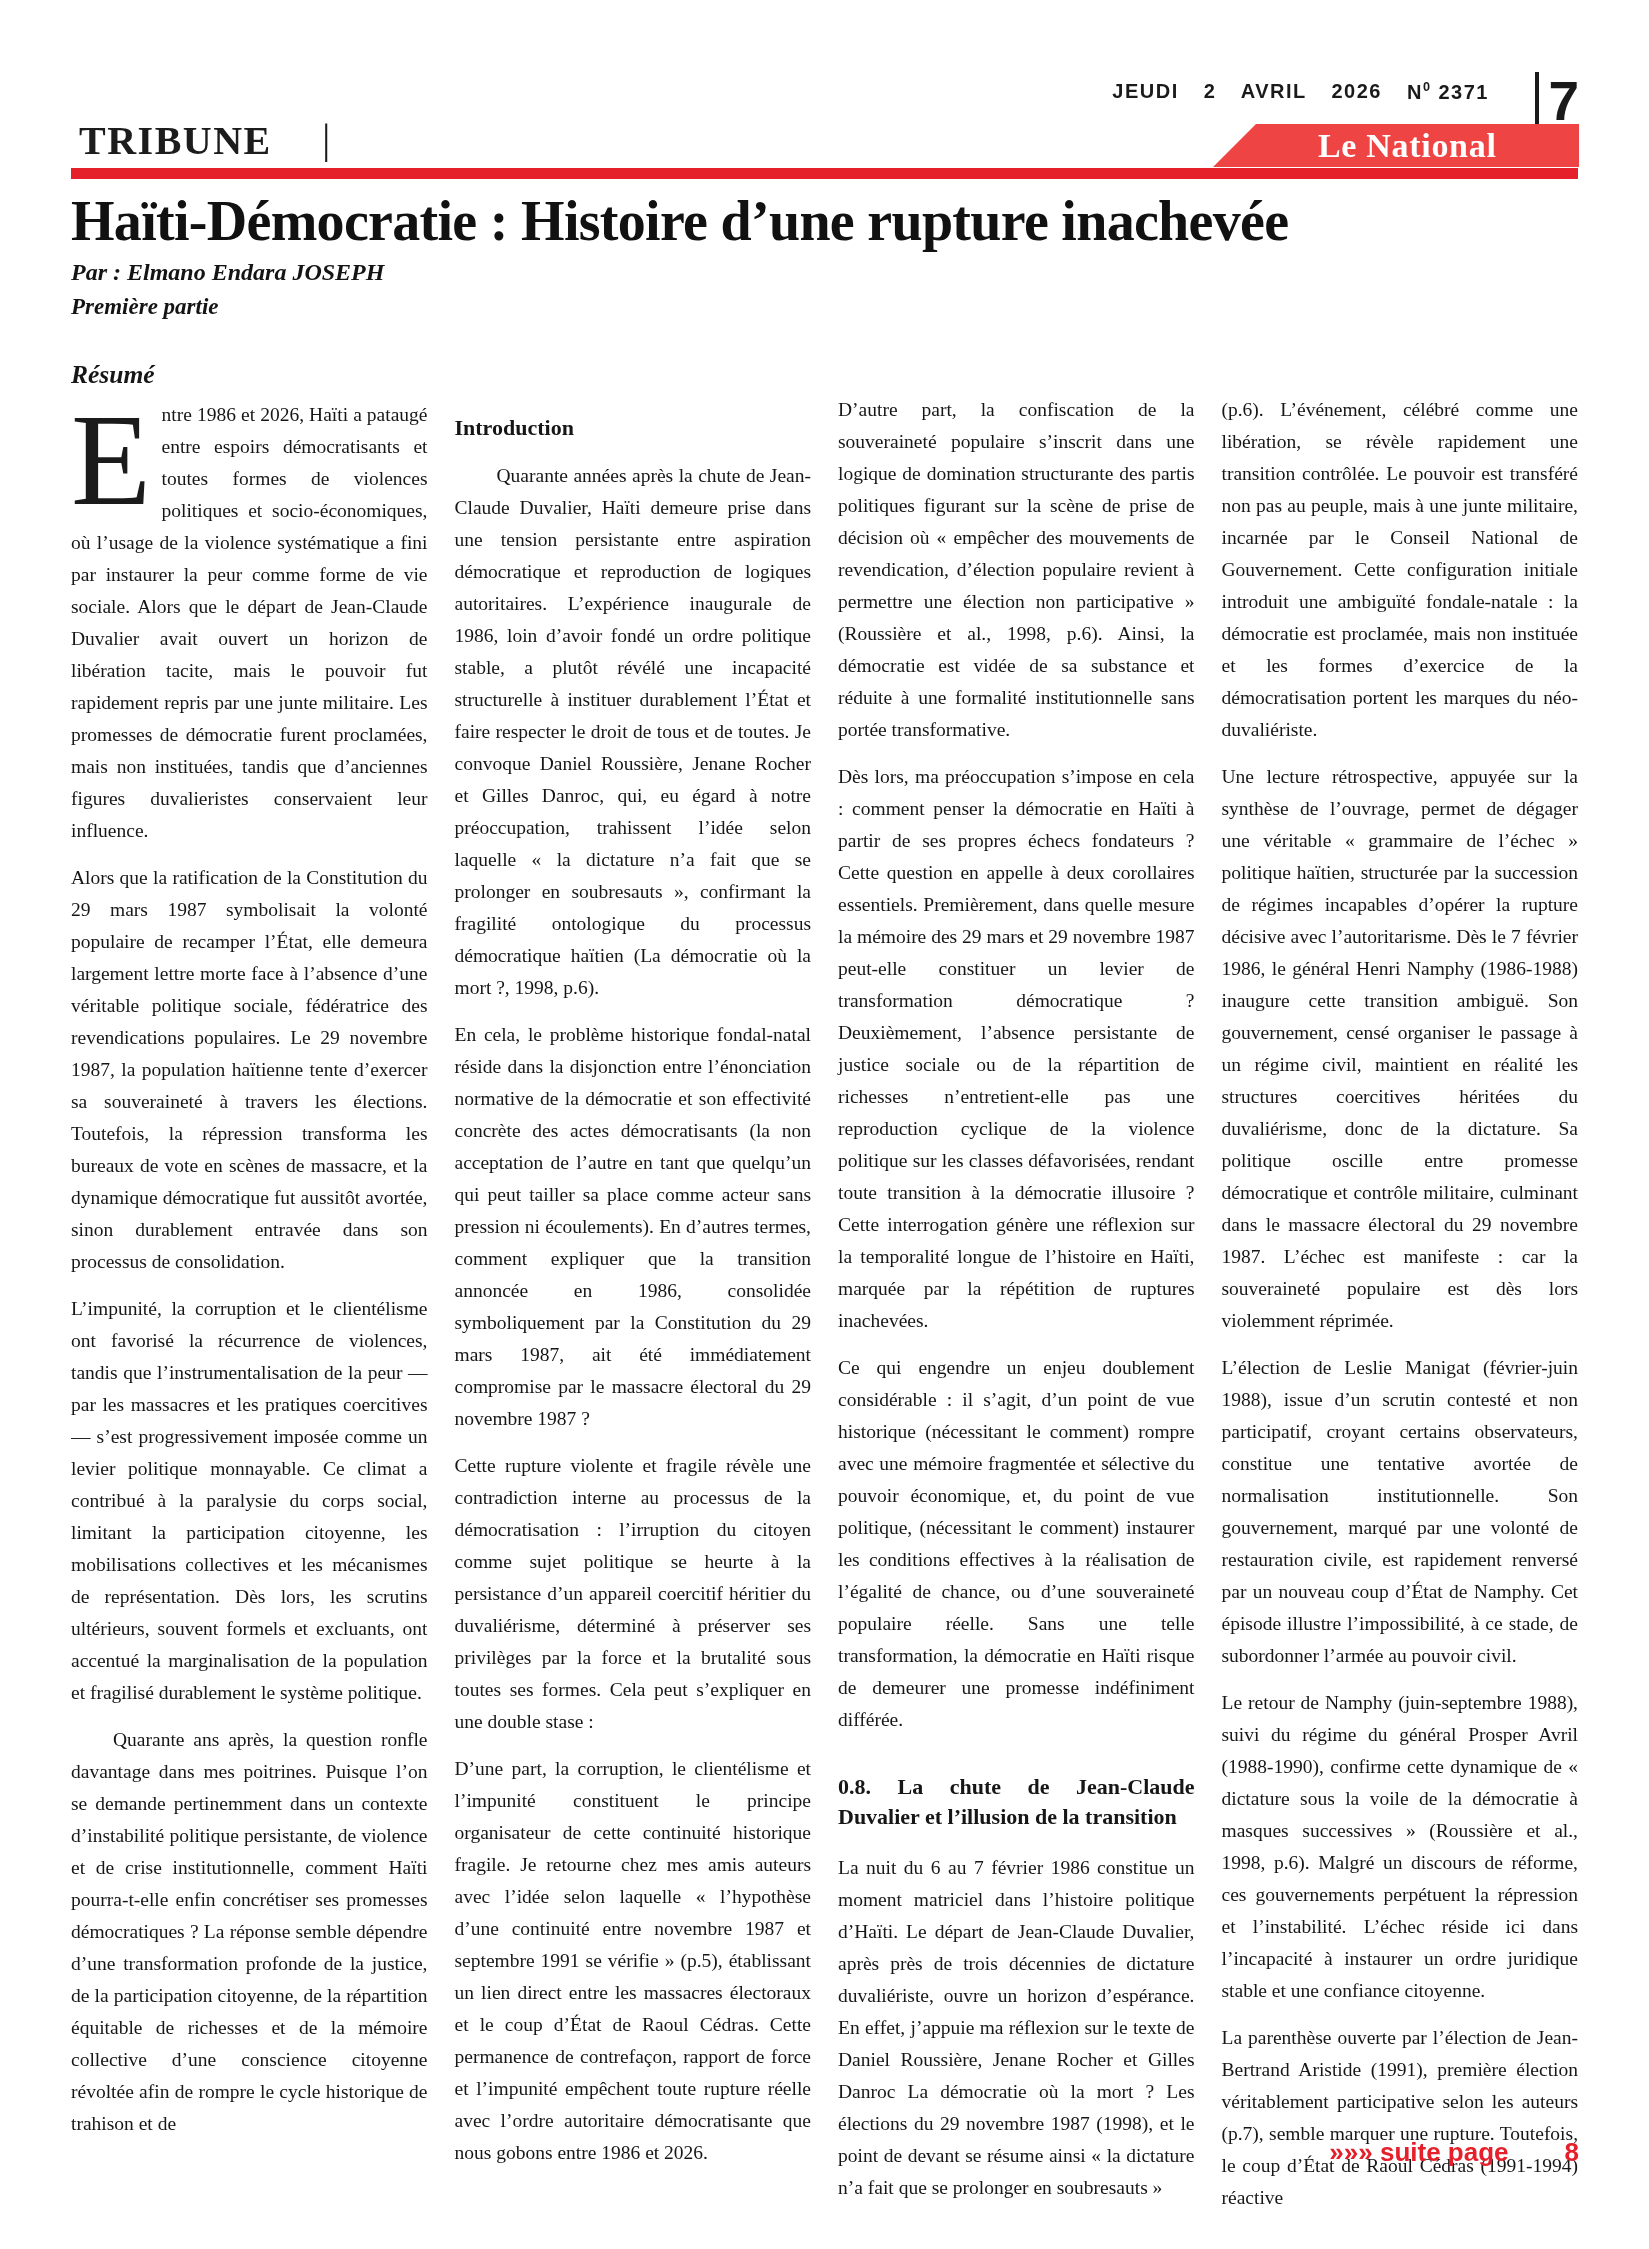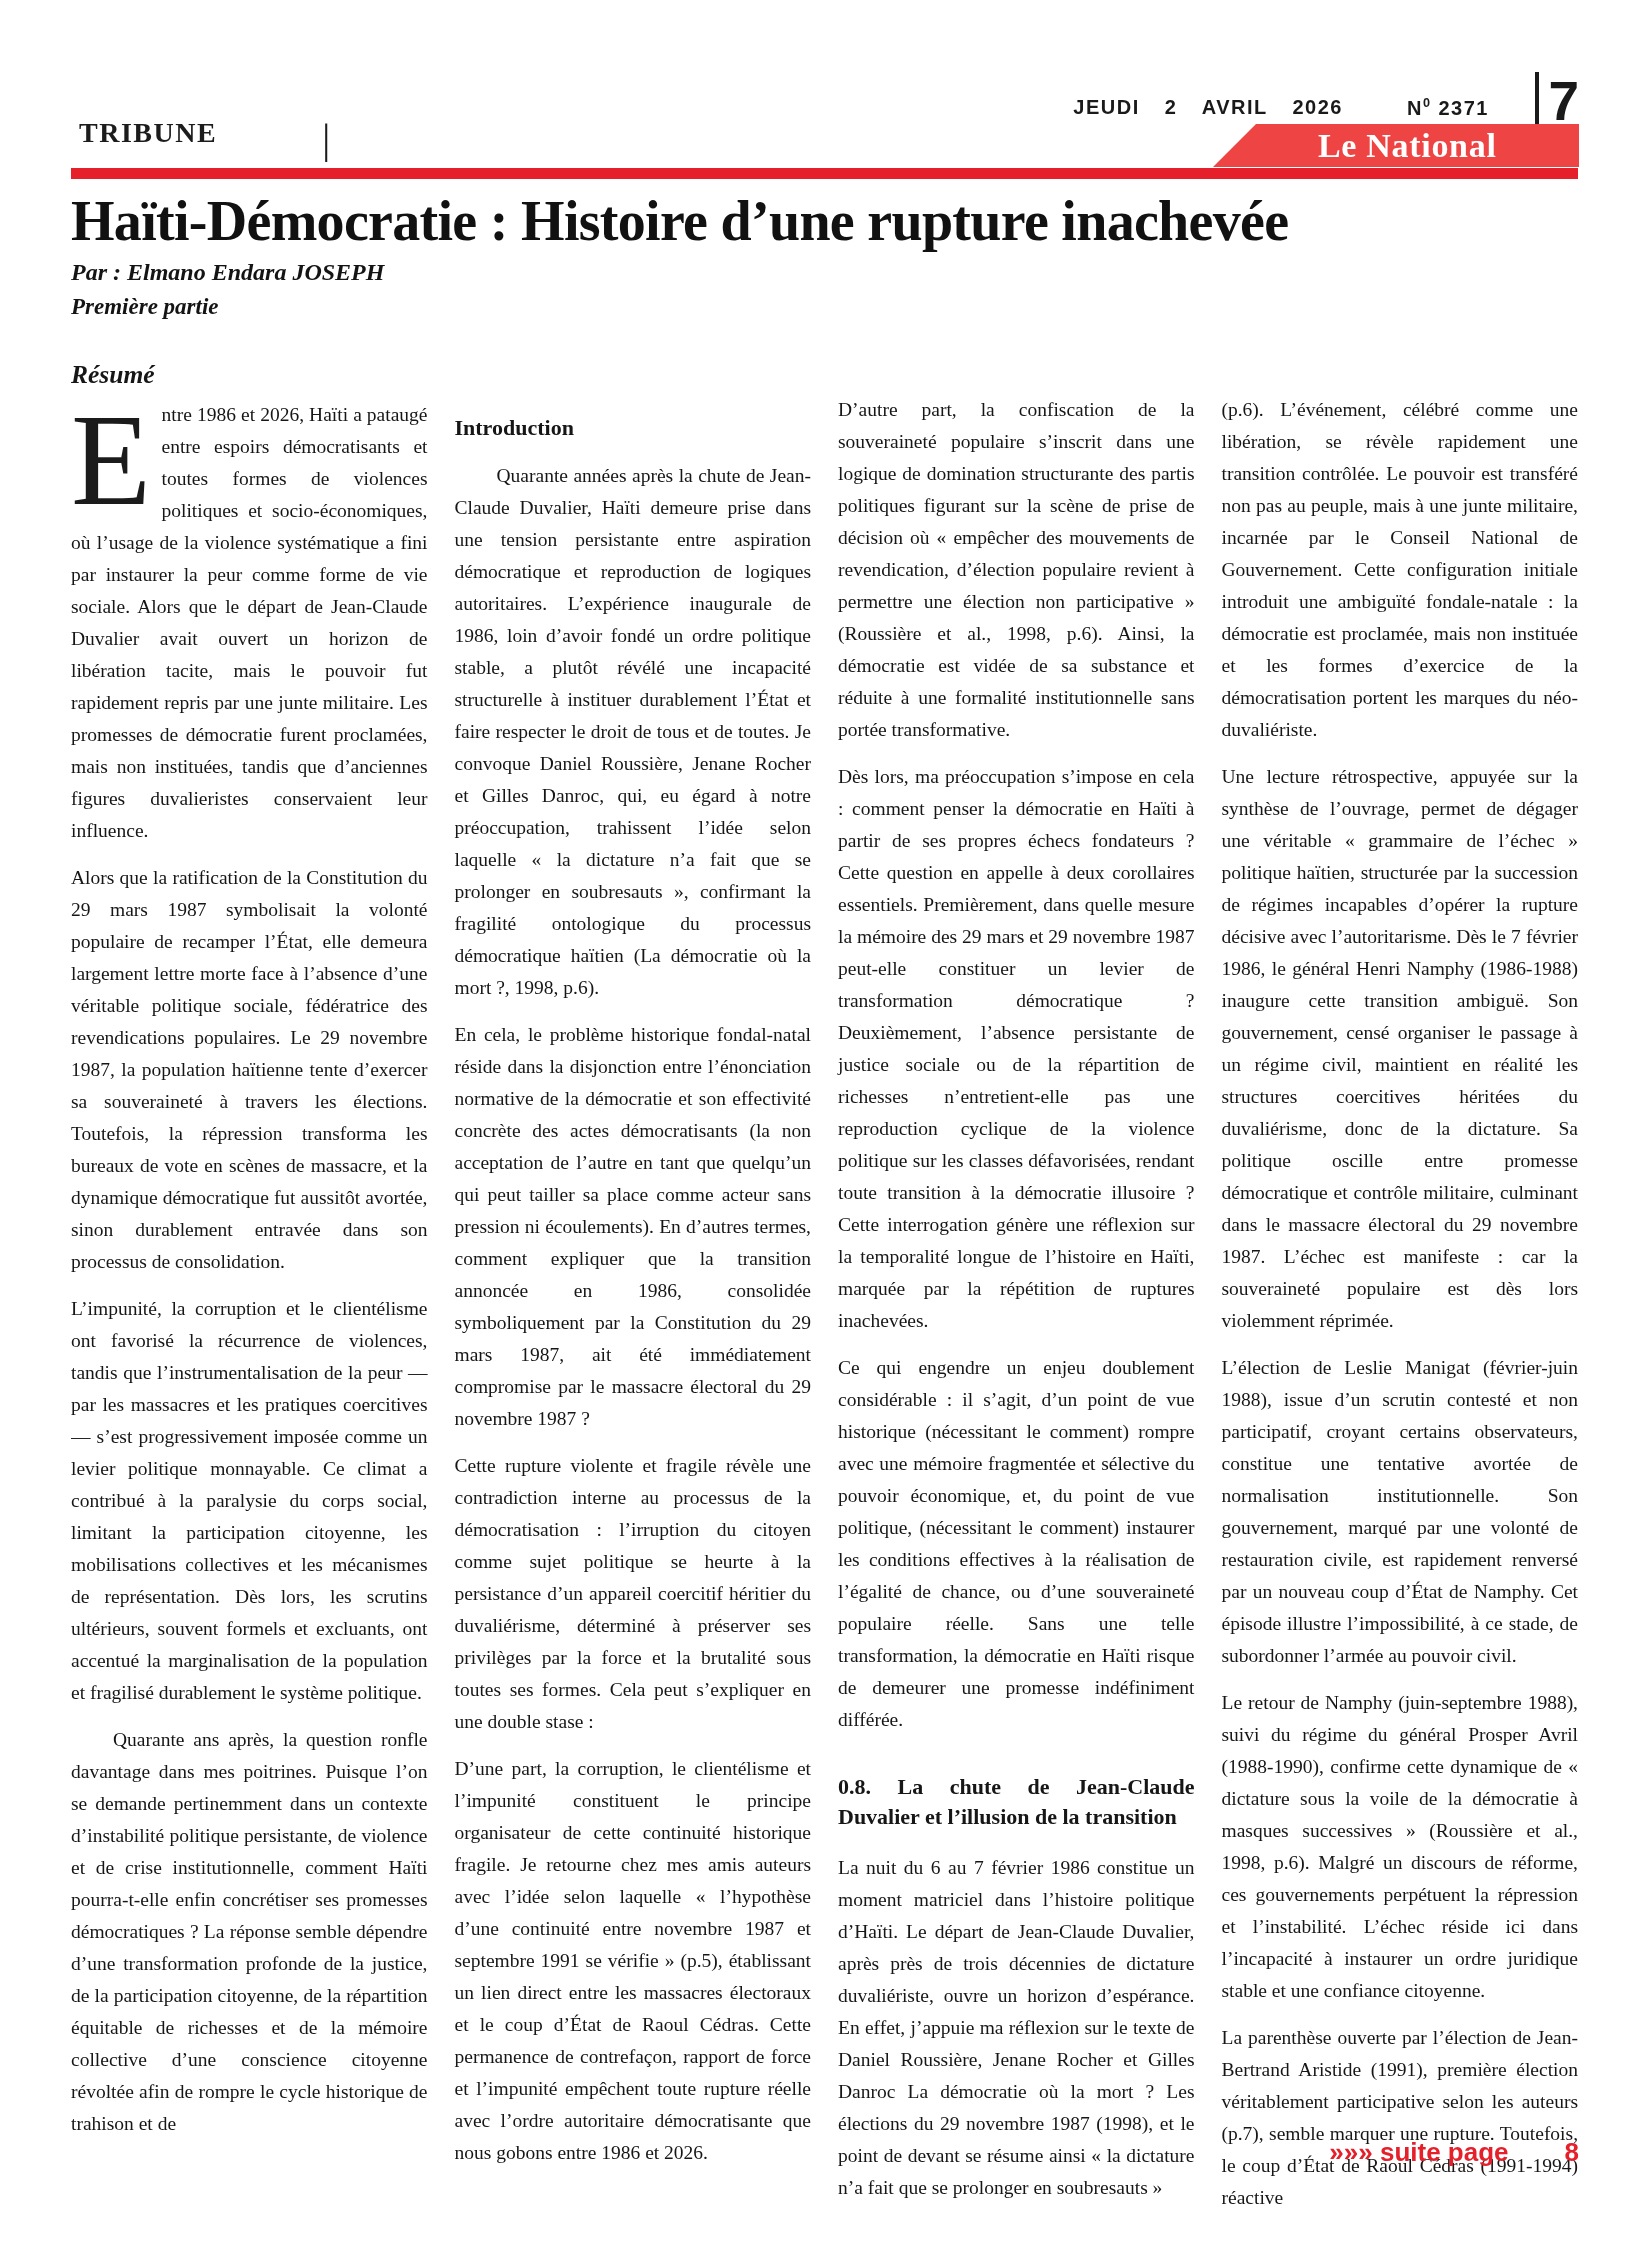--- a/index.html
+++ b/index.html
@@ -1,31 +1,31 @@
 <!DOCTYPE html>
 <html style="font-size:12px"><head>
 <meta charset="utf-8">
 <style>
   html,body{margin:0;padding:0;background:#ffffff;}
   body{width:1650px;height:2250px;position:relative;overflow:hidden;
        font-family:"Liberation Serif",serif;color:#141414;}
   .abs{position:absolute;}
 
   
-  .date-line{top:96px;right:161px;font-family:"Liberation Sans",sans-serif;
+  .date-line{top:80px;right:161px;font-family:"Liberation Sans",sans-serif;
     font-weight:bold;font-size:20px;letter-spacing:1.5px;color:#1a1a1a;
-    display:flex;gap:64px;align-items:center;}
+    display:flex;gap:25px;align-items:center;}
   .date-line .date-text{word-spacing:18px;}
   .issue sup{font-size:12.7px;vertical-align:super;}
   .page-num-wrap{top:69px;right:71px;display:flex;align-items:flex-start;gap:9px;}
   .page-num-bar{width:4.5px;height:61px;background:#1a1a1a;margin-top:3px;}
   .page-num{font-family:"Liberation Sans",sans-serif;font-weight:bold;
     font-size:55px;line-height:64px;color:#1a1a1a;}
 
-  .tribune{top:117px;left:79px;font-size:28px;font-weight:bold;
+  .tribune{top:117px;left:79px;font-size:40px;font-weight:bold;
     letter-spacing:1.5px;color:#1c1c1c;font-stretch:condensed;}
   .tribune-sep{top:115px;left:322px;font-size:42px;font-weight:400;color:#1c1c1c;}
 
   .brand-banner{top:124px;right:71px;width:366px;height:43px;
     clip-path:polygon(43px 0,100% 0,100% 100%,0 100%);
     display:flex;align-items:center;justify-content:center;}
   .brand-banner span{color:#ffffff;font-weight:bold;font-size:34px;
     letter-spacing:0.7px;padding-left:22.5px;}
   .red-rule{top:168px;left:71px;width:1507px;height:11.2px;}
 

